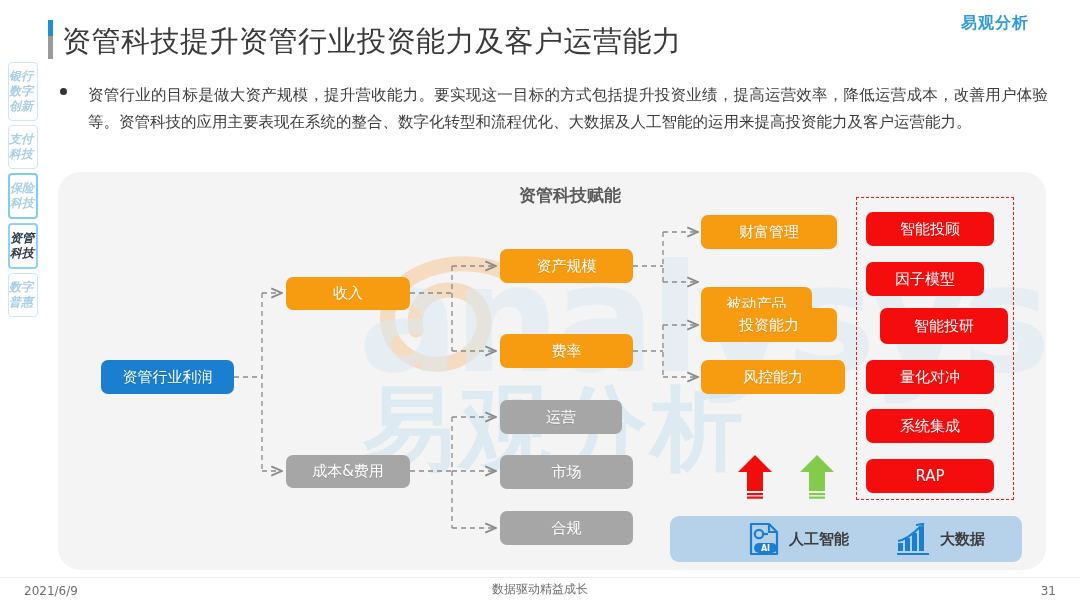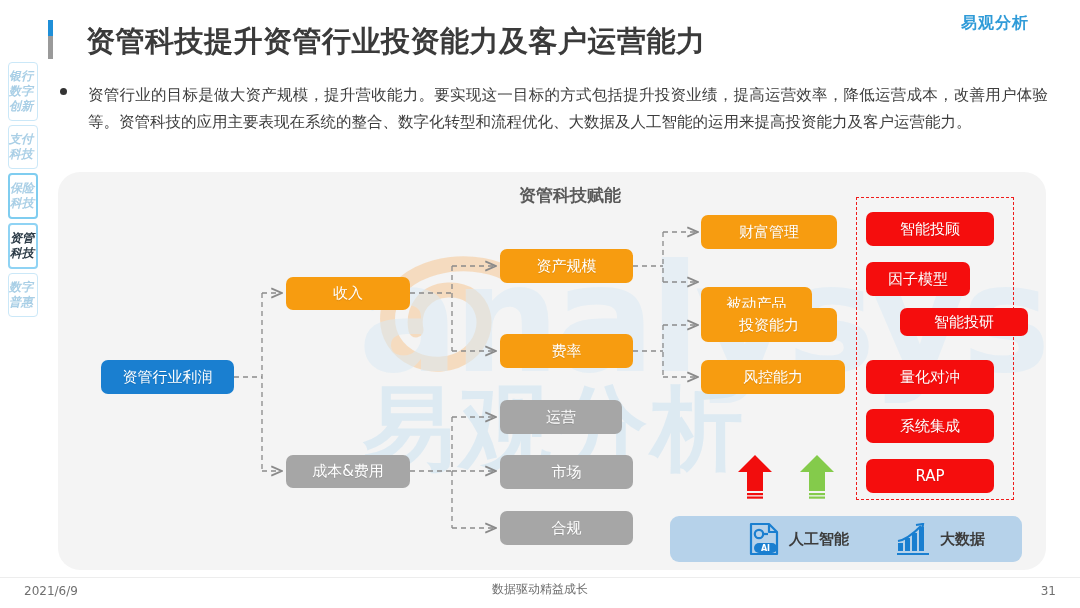--- a/index.html
+++ b/index.html
@@ -7,21 +7,21 @@
     width:1080px;height:608px;position:relative;overflow:hidden;
     background:#ffffff;
     font-family:"DejaVu Sans","Liberation Sans",sans-serif;
     color:#3f3f3f;
   }
 
   
   .accent-bar{position:absolute;left:48px;top:20px;width:5px;height:39px;
     background:linear-gradient(to bottom,#1f8fd8 0%,#1f8fd8 42%,#9a9a9a 42%,#9a9a9a 100%);}
   .page-title{position:absolute;left:62px;top:20px;width:780px;height:42px;
-    font-size:29px;line-height:42px;font-weight:700;color:#3a3a3a;letter-spacing:.5px;white-space:nowrap;margin-left:24px;}
+    font-size:29px;line-height:42px;font-weight:400;color:#3a3a3a;letter-spacing:.5px;white-space:nowrap;}
 
   
   .logo{position:absolute;right:20px;top:12px;width:130px;height:50px;text-align:center;}
   .logo-row{display:flex;align-items:center;justify-content:center;height:26px;}
   .logo-swirl{display:block;}
   .logo-word{font-size:21px;line-height:21px;color:#2f9bd8;font-weight:600;letter-spacing:-.4px;}
   .logo-cn{font-size:16px;line-height:20px;color:#2f9bd8;font-weight:700;letter-spacing:1px;margin-top:1px;}
 
   
   .sidebar{position:absolute;left:8px;top:62px;width:32px;}
@@ -168,22 +168,22 @@
 <div class="node gray" style="left:500px;top:455px;width:133px;height:34px;">市场</div>
 <div class="node gray" style="left:500px;top:511px;width:133px;height:34px;">合规</div>
 
 <div class="node orange" style="left:701px;top:215px;width:136px;height:34px;">财富管理</div>
 <div class="node orange" style="left:701px;top:265px;width:111px;height:34px;margin-top:22px;">被动产品</div>
 <div class="node orange" style="left:701px;top:308px;width:136px;height:34px;">投资能力</div>
 <div class="node orange" style="left:701px;top:360px;width:144px;height:34px;">风控能力</div>
 
 <div class="red-group"></div>
 <div class="node red" style="left:866px;top:212px;width:128px;height:34px;">智能投顾</div>
-<div class="node red" style="left:866px;top:262px;width:104px;height:34px;">因子模型</div>
-<div class="node red" style="left:900px;top:308px;width:128px;height:28px;">智能投研</div>
+<div class="node red" style="left:866px;top:262px;width:118px;height:34px;">因子模型</div>
+<div class="node red" style="left:880px;top:308px;width:128px;height:36px;">智能投研</div>
 <div class="node red" style="left:866px;top:360px;width:128px;height:34px;">量化对冲</div>
 <div class="node red" style="left:866px;top:409px;width:128px;height:34px;">系统集成</div>
 <div class="node red" style="left:866px;top:459px;width:128px;height:34px;">RAP</div>
 
 <svg class="conn">
   <g transform="translate(738,455)">
     <path d="M17,0 L34,17 L25,17 L25,36 L9,36 L9,17 L0,17 Z" fill="#f20d0d"></path>
     <rect x="9" y="38" width="16" height="2.2" fill="#f20d0d"></rect>
     <rect x="9" y="41.5" width="16" height="2.2" fill="#f20d0d"></rect>
   </g>

